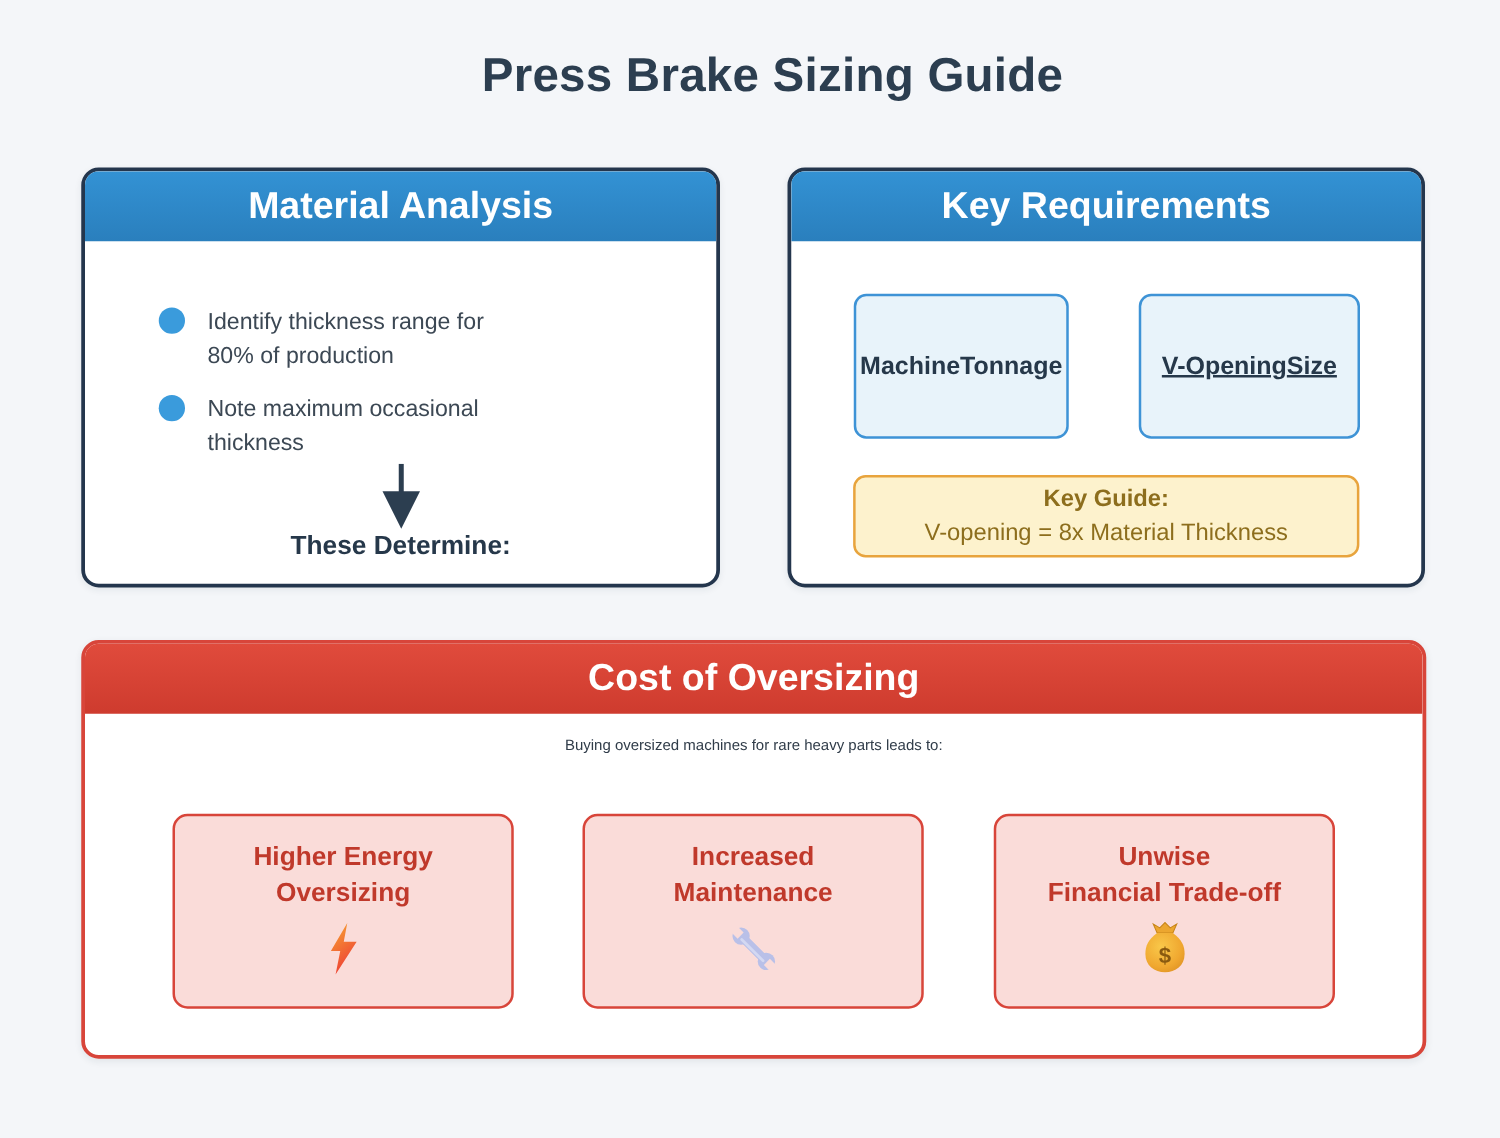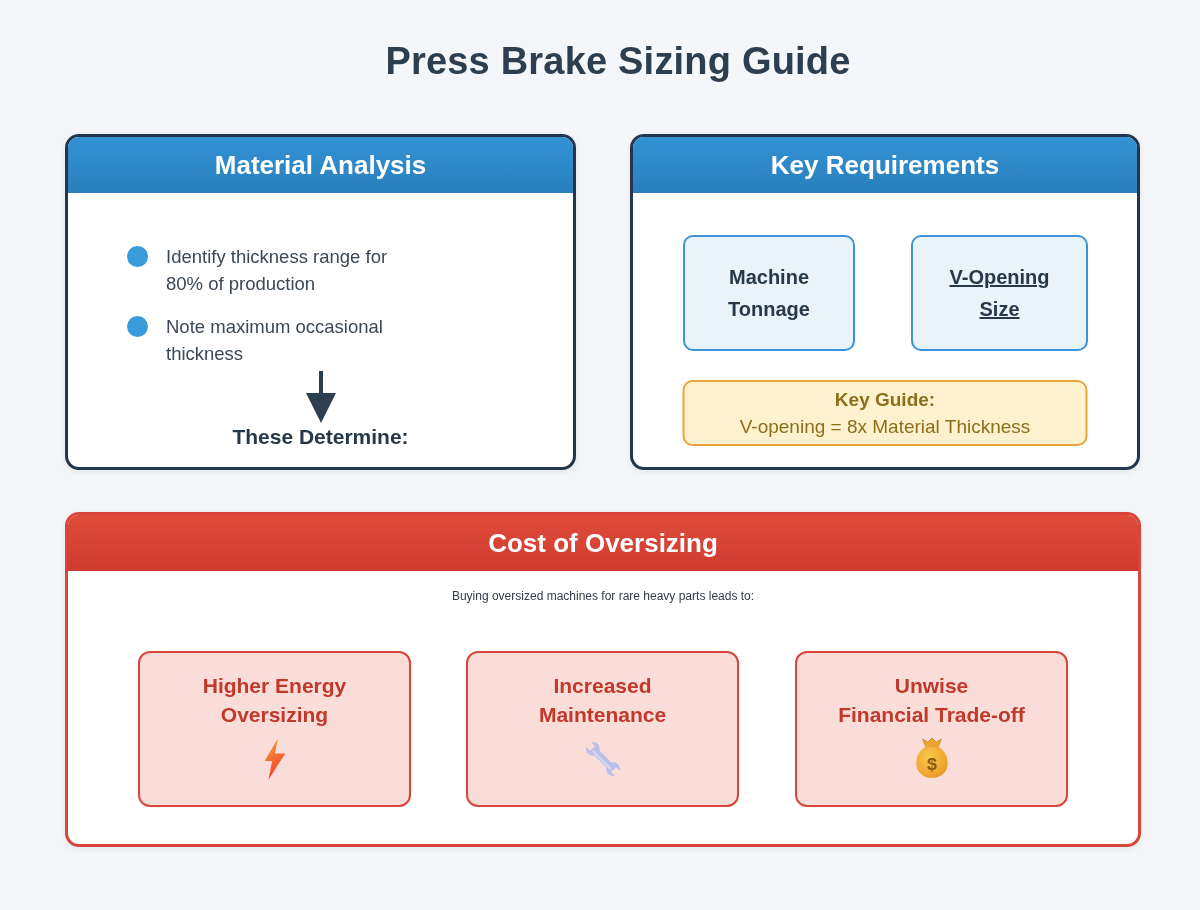--- a/index.html
+++ b/index.html
@@ -15,21 +15,21 @@
     letter-spacing:0.2px;
   }
   .card{
     position:absolute;background:#ffffff;border-radius:14px;overflow:hidden;
     box-shadow:0 2px 6px rgba(30,45,60,0.08);
   }
   .card.navy{border:3px solid #24364d;}
   .card.red{border:3px solid #d8453a;}
   .card-header{
     height:56px;display:flex;align-items:center;justify-content:center;
-    color:#ffffff;font-size:26px;font-weight:bold;
+    color:#ffffff;font-size:30px;font-weight:bold;
   }
   .card-header.blue{background:linear-gradient(180deg,#3392d4 0%,#2a7fbd 100%);}
   .card-header.redband{background:linear-gradient(180deg,#e04b3c 0%,#ce3b2e 100%);}
 
   
   #card-material{left:65px;top:134px;width:505px;height:330px;}
   .bullet-row{position:absolute;left:59px;display:flex;align-items:flex-start;}
   .bullet-row.b0{top:106px;}
   .bullet-row.b1{top:176px;}
   .bullet-dot{
@@ -42,21 +42,21 @@
   .ma-footer{
     position:absolute;left:0;right:0;top:288px;text-align:center;
     font-size:21px;font-weight:bold;color:#26384a;
   }
 
   
   #card-requirements{left:630px;top:134px;width:504px;height:330px;}
   .req-box{
     position:absolute;top:98px;height:116px;box-sizing:border-box;
     background:#e8f3fa;border:2px solid #3e93d6;border-radius:10px;
-    display:flex;flex-direction:column;align-items:center;justify-content:center;
+    display:flex;flex-direction:row;align-items:center;justify-content:center;
     font-size:20px;font-weight:bold;color:#26384a;line-height:32px;text-align:center;
   }
   .req-box span{display:block;}
   .req-box.left{left:50px;width:172px;}
   .req-box.right{left:278px;width:177px;text-decoration:underline;}
   .key-rule{
     position:absolute;top:243px;left:50%;transform:translateX(-50%);
     width:405px;height:66px;box-sizing:border-box;
     background:#fdf2cd;border:2.5px solid #e8a43d;border-radius:10px;
     display:flex;flex-direction:column;align-items:center;justify-content:center;

